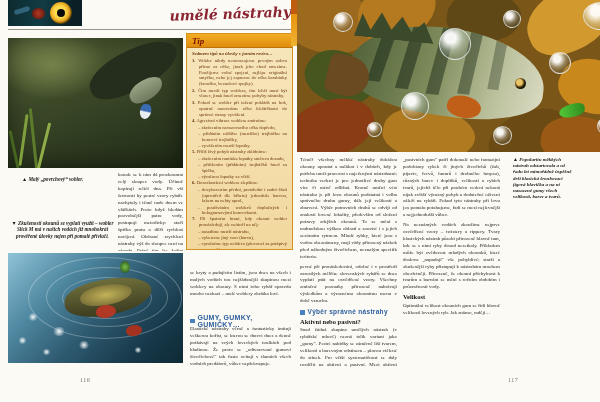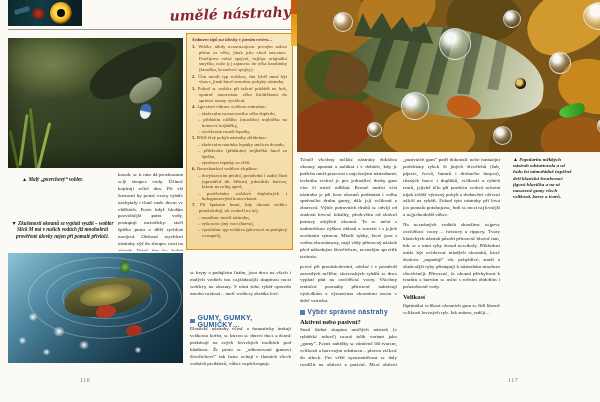--- a/index.html
+++ b/index.html
@@ -65,20 +65,23 @@
     <div class="blob" style="left:78px;top:12px;width:95px;height:40px;background:#252e1d;transform:rotate(-24deg);"></div>
     <div class="blob" style="left:120px;top:42px;width:36px;height:20px;background:linear-gradient(180deg,#9aa486,#6e7a5c);transform:rotate(-28deg);"></div>
     <div class="abs" style="left:132px;top:66px;width:11px;height:15px;border-radius:45% 45% 55% 55%;background:linear-gradient(180deg,#3a6ab0 45%,#e9eef2 55%);transform:rotate(12deg);"></div>
     <div class="grass" style="left:14px;top:76px;background:#7fa03c;transform:rotate(8deg);"></div>
     <div class="grass" style="left:24px;top:70px;background:#5c7c2c;transform:rotate(-6deg);height:62px;"></div>
     <div class="grass" style="left:34px;top:84px;background:#8fae48;transform:rotate(14deg);"></div>
     <div class="grass" style="left:6px;top:92px;background:#466420;transform:rotate(-12deg);"></div>
   </div>
 
   <div class="abs tipbox ov" style="left:186px;top:33px;width:105px;height:215px;">
+    <div class="tiphead">
+      <span class="t">Tip</span>
+    </div>
     <div class="tipbody">
       <div class="tipintro">Sedmero tipů na úlovky v jarním revíru…</div>
       <div class="tip-item"><span class="tip-num">1.</span> <span>Wobler nikdy nenavazujeme pevným uzlem přímo za očko, jinak jeho chod omezíme. Použijeme volné spojení, nejlépe originální smyčku, nebo jej zapneme do očka karabinky (kroužku, bezuzlové spojky).</span></div>
       <div class="tip-item"><span class="tip-num">2.</span> <span>Čím menší typ woblera, tím lehčí musí být vlasec, jinak hned omezíme pohyby nástrahy.</span></div>
       <div class="tip-item"><span class="tip-num">3.</span> <span>Pokud se wobler při tažení pokládá na bok, opatrně narovnáme očko kleštičkami do správné strany vyvážení.</span></div>
       <div class="tip-item"><span class="tip-num">4.</span> <span>Agresivní vibrace woblera zmírníme:</span></div>
       <div class="tip-sub">– zkrácením navazovacího očka dopředu,</div>
       <div class="tip-sub">– přidáním nižšího (menšího) trojháčku na koncové trojháčky,</div>
       <div class="tip-sub">– vyvážením menší lopatky.</div>
       <div class="tip-item"><span class="tip-num">5.</span> <span>Příliš živý pohyb nástrahy zklidníme:</span></div>

